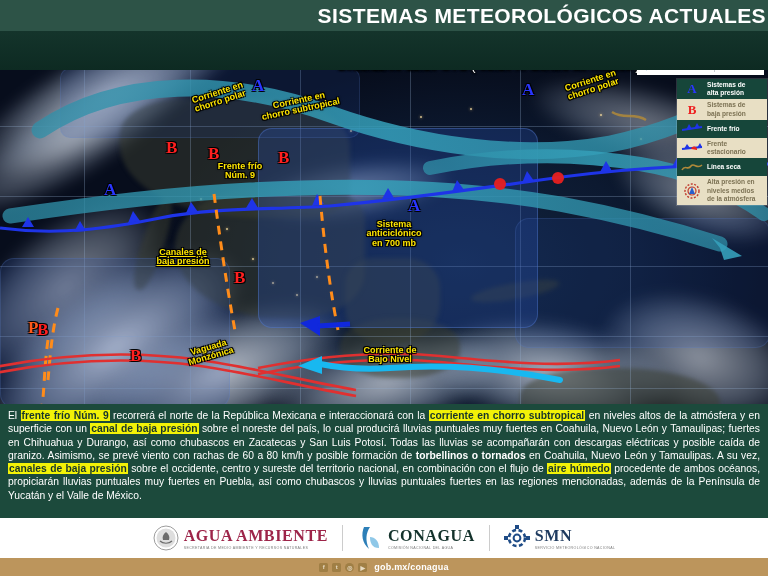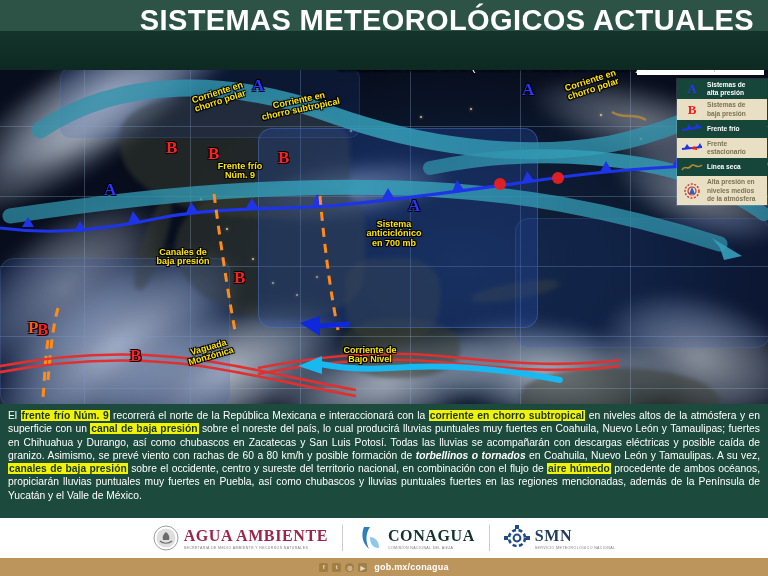--- a/index.html
+++ b/index.html
@@ -11,22 +11,22 @@
   }
   #page { position: relative; width: 768px; height: 576px; overflow: hidden; }
 
   
   .header {
     position: absolute; left: 0; top: 0; width: 768px; height: 70px;
     background: linear-gradient(180deg, #2d5347 0%, #2d5347 45%, #14342b 45%, #0d2a22 100%);
     z-index: 40;
   }
   .header-title {
-    position: absolute; right: 14px; top: 4px;
-    font-size: 29px; font-weight: bold; color: #ffffff;
+    position: absolute; right: 2px; top: 4px;
+    font-size: 21px; font-weight: bold; color: #ffffff;
     letter-spacing: .4px; white-space: nowrap;
   }
   .header-sub {
     position: absolute; right: 14px; top: 36px;
     font-size: 14.5px; color: #f2f2f2; white-space: nowrap;
   }
 
   
   .timestamp {
     position: absolute; left: 338px; top: 58px;
@@ -128,21 +128,21 @@
   .sym-B { color: #ee2020; font-weight: bold; font-size: 13px; font-family: "Liberation Serif", serif; }
 
   
   .desc {
     position: absolute; left: 0; top: 404px; width: 768px; height: 114px;
     background: #1c4a3c; color: #ffffff;
     padding: 5px 8px 3px 8px;
     font-size: 10.3px; line-height: 1.29; text-align: justify;
   }
   .hl-yellow { background: #f2f207; color: #17352b; font-weight: bold; padding: 0 1px; }
-  .hl-bold { font-weight: bold; font-style: italic; }
+  .hl-bold { font-weight: bold; }
 
   
   .footer {
     position: absolute; left: 0; top: 518px; width: 768px; height: 40px;
     background: #ffffff; display: flex; align-items: center; justify-content: center; gap: 14px;
   }
   .foot-div { width: 1px; height: 26px; background: #ccc; }
   .foot-logo { display: flex; align-items: center; gap: 5px; }
   .foot-seal { width: 26px; height: 26px; }
   .foot-main { font-family: "Liberation Serif", serif; font-size: 16px; letter-spacing: .6px; font-weight: bold; color: #9d2449; }
@@ -286,28 +286,28 @@
     <div class="pB" style="left:28px;top:250px;color:#ff5a1a;">P</div>
 
     <div class="mlabel" style="left:176px;top:20px;width:86px;transform:rotate(-18deg);">Corriente en
 chorro polar</div>
     <div class="mlabel" style="left:254px;top:28px;width:92px;transform:rotate(-12deg);">Corriente en
 chorro subtropical</div>
     <div class="mlabel" style="left:550px;top:8px;width:84px;transform:rotate(-18deg);">Corriente en
 chorro polar</div>
     <div class="mlabel" style="left:204px;top:94px;width:72px;color:#ffe600;">Frente frío
 Núm. 9</div>
-    <div class="mlabel" style="left:142px;top:180px;width:82px;">Canales de
+    <div class="mlabel" style="left:142px;top:180px;width:82px;text-decoration:underline;">Canales de
 baja presión</div>
     <div class="mlabel" style="left:348px;top:152px;width:92px;">Sistema
 anticiclónico
 en 700 mb</div>
     <div class="mlabel" style="left:172px;top:275px;width:76px;transform:rotate(-16deg);">Vaguada
 Monzónica</div>
-    <div class="mlabel" style="left:328px;top:278px;width:84px;">Corriente de
+    <div class="mlabel" style="left:348px;top:278px;width:84px;">Corriente de
 Bajo Nivel</div>
   </div>
 
   <div class="header">
     <div class="header-title">SISTEMAS METEOROLÓGICOS ACTUALES</div>
   </div>
 
   <div class="timestamp">2023/11/09 11:10 UTC ( 05:10 h. Centro de México )</div>
 
   <div class="hdr-logos">

